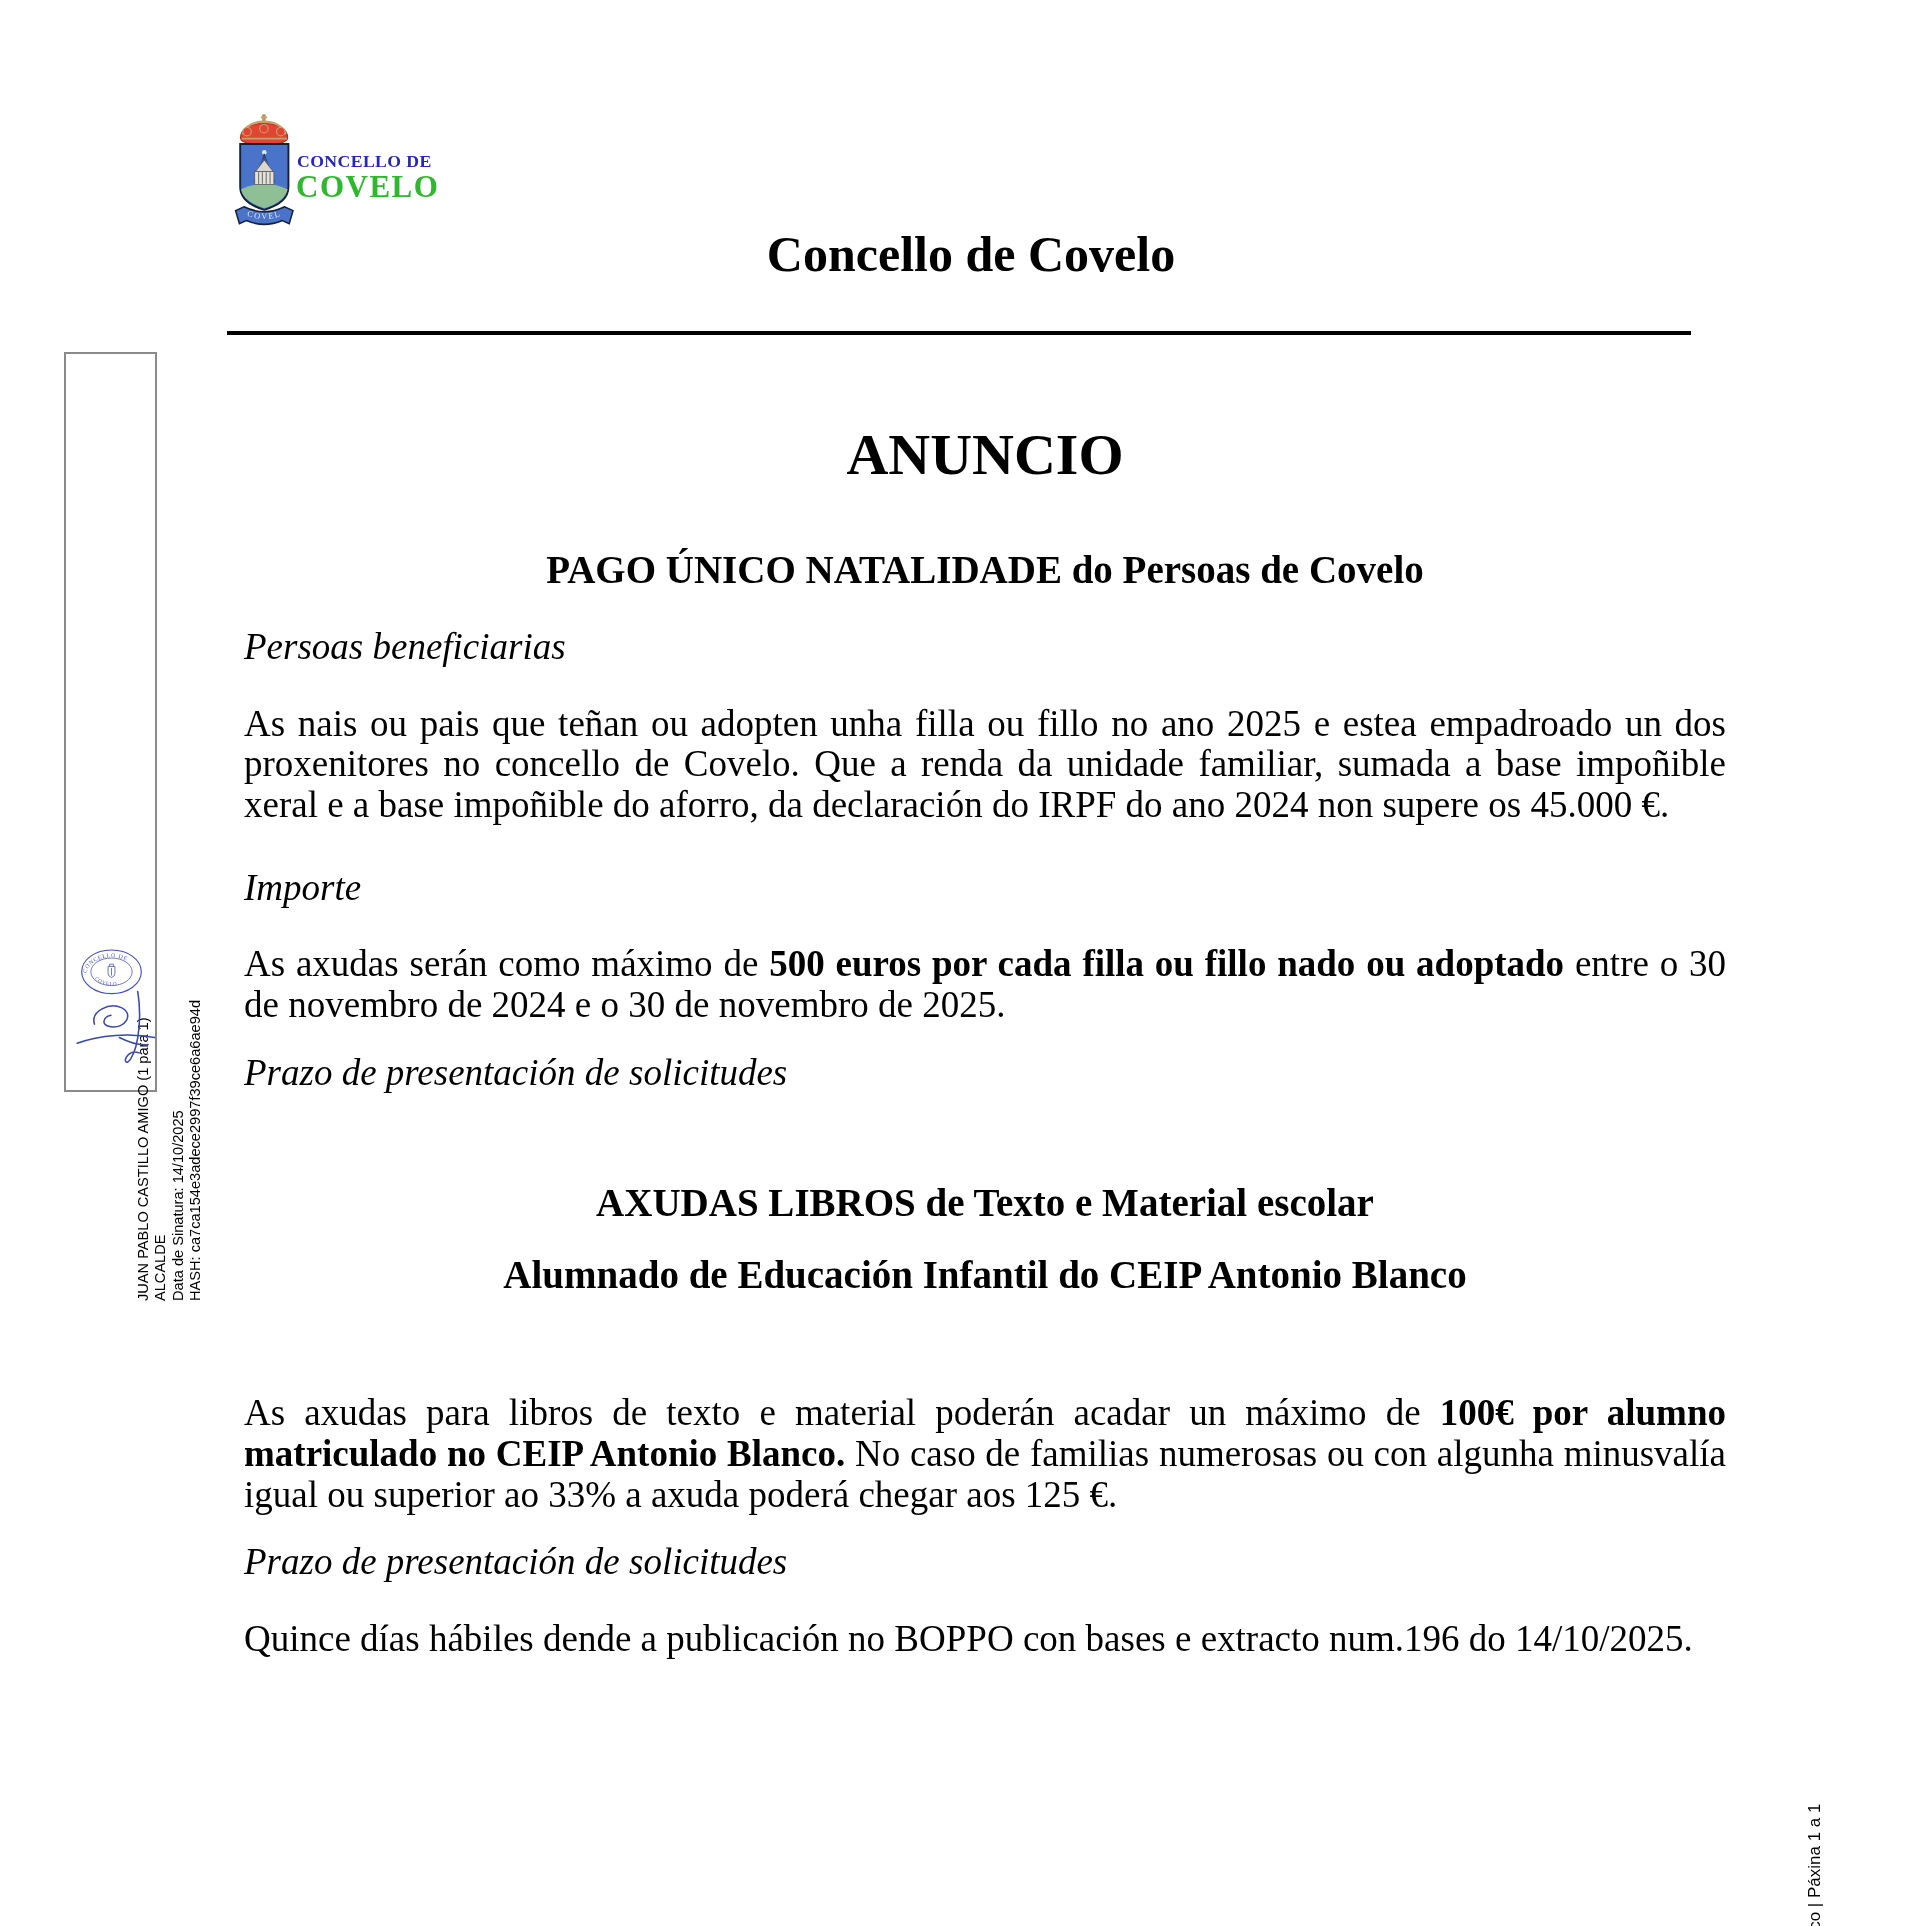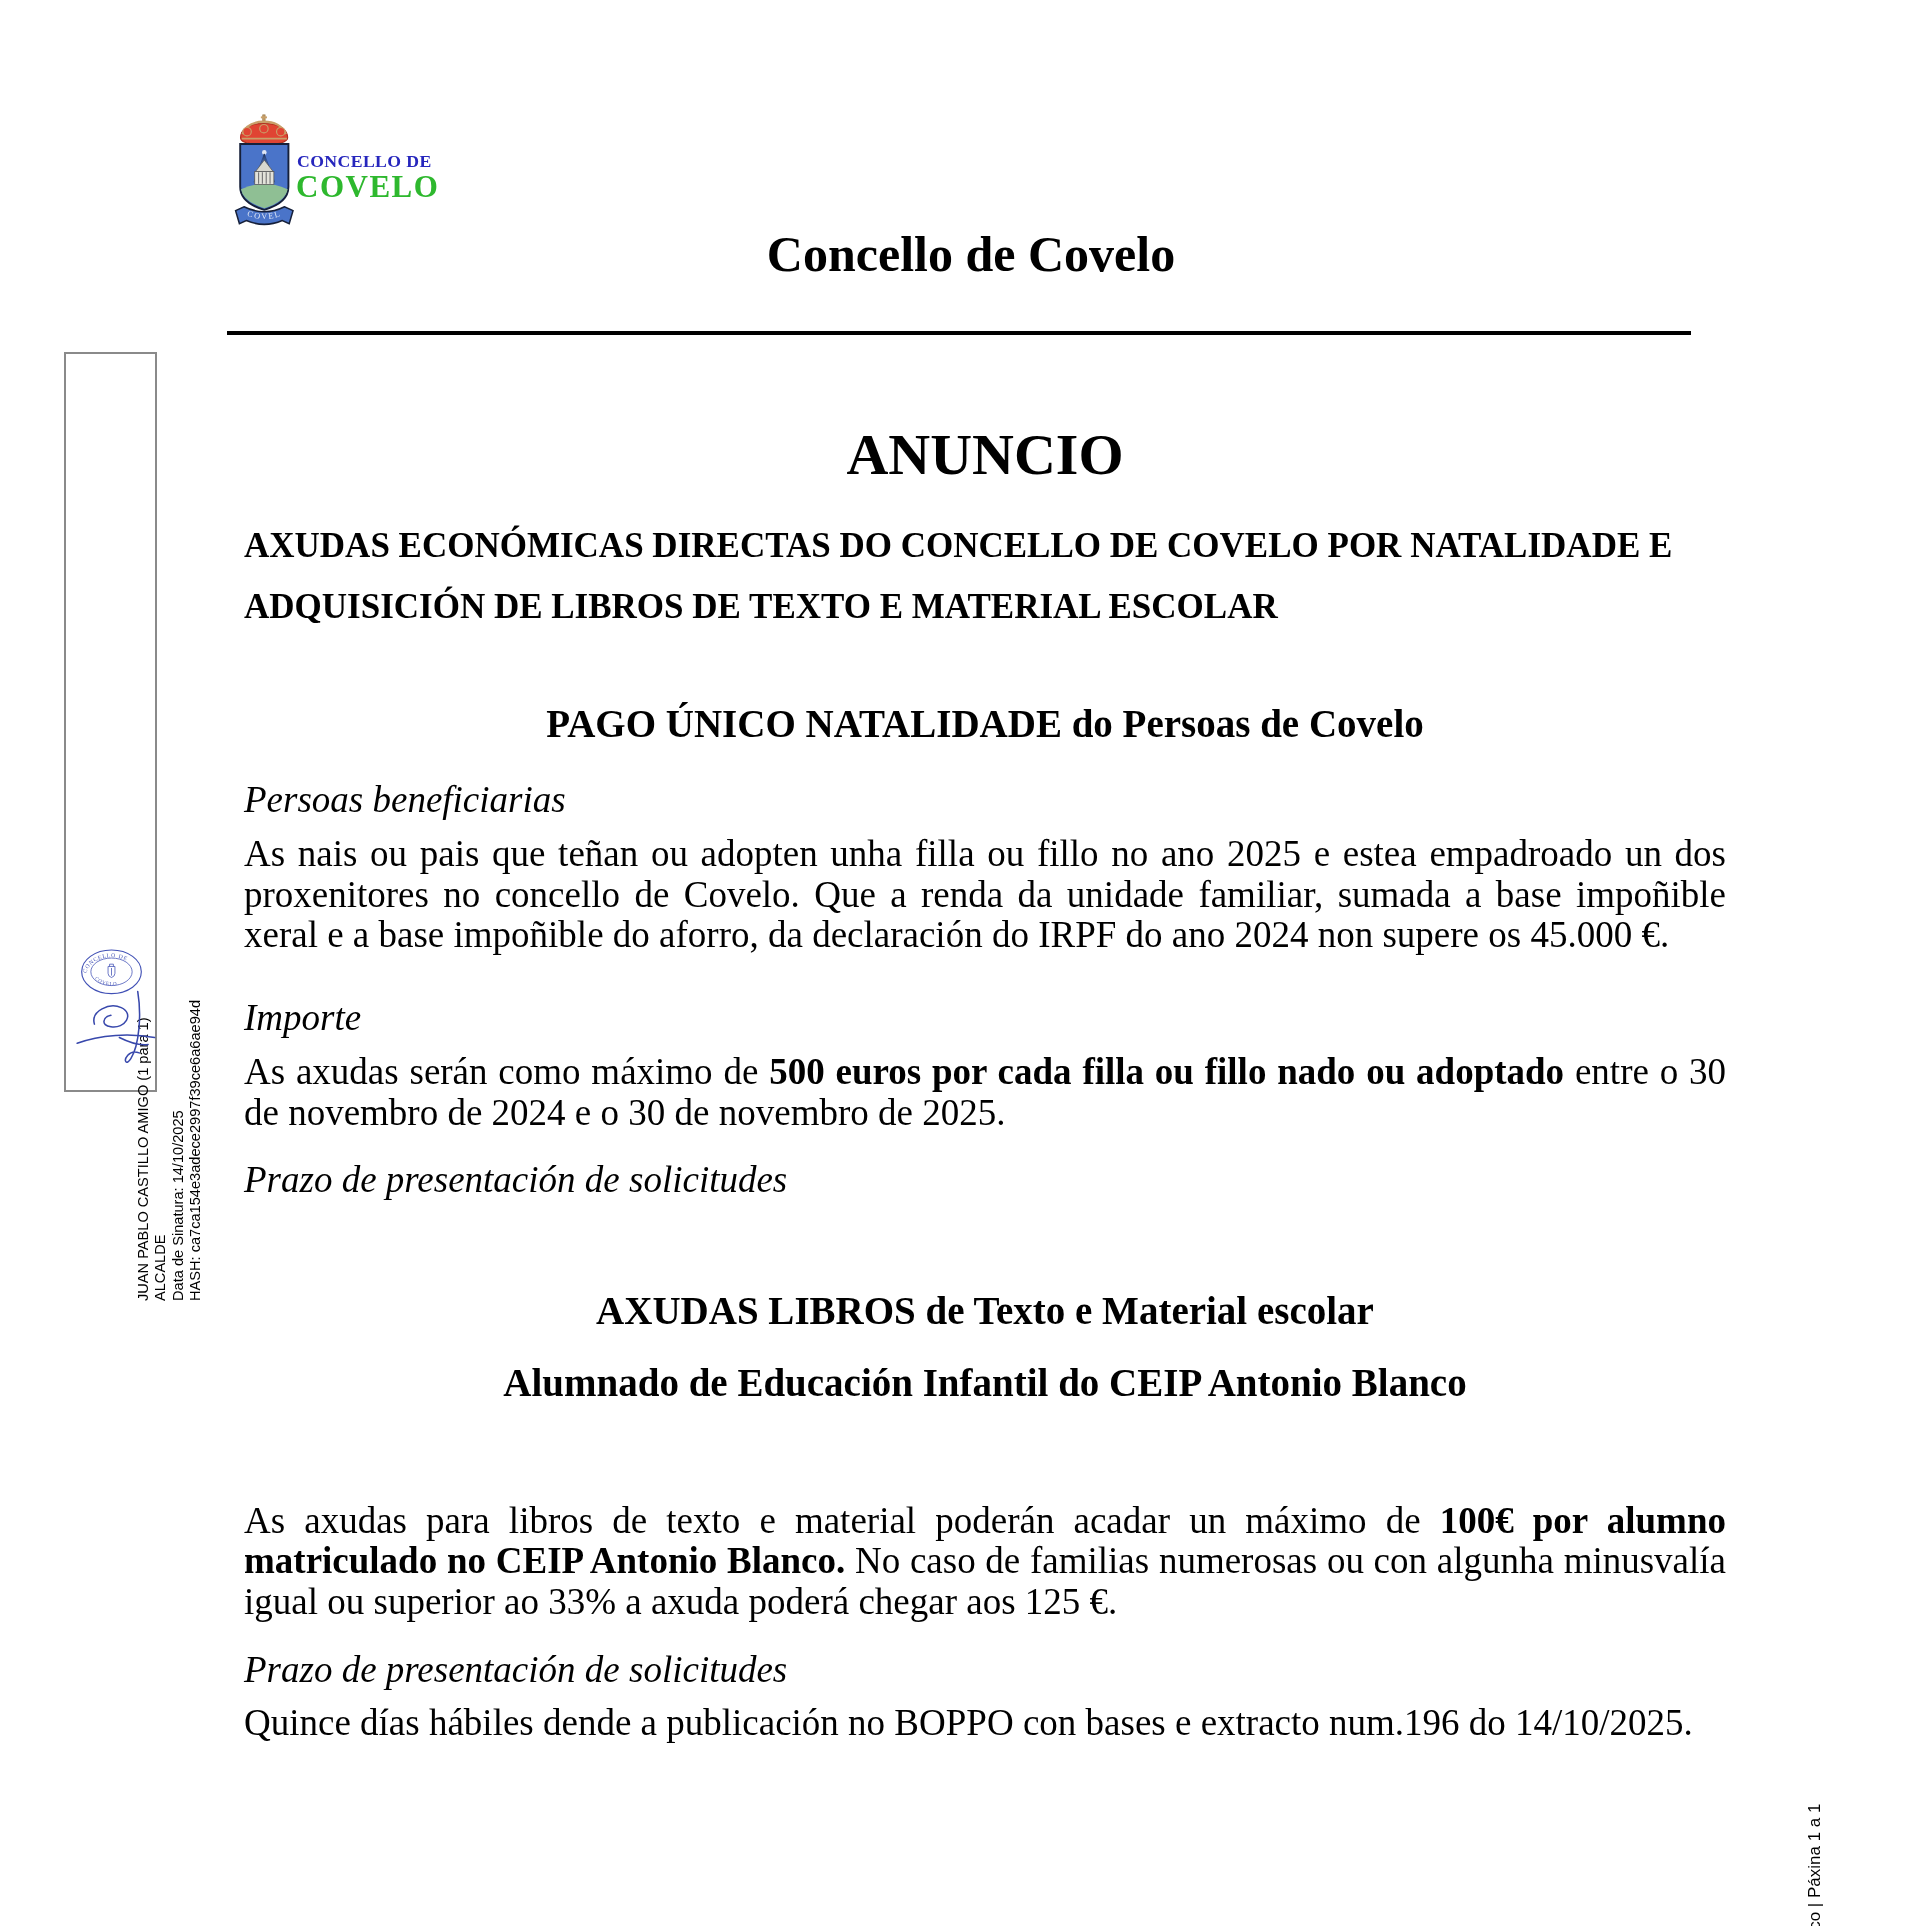--- a/index.html
+++ b/index.html
@@ -62,21 +62,21 @@
   }
   .doc-subtitle {
     margin: 31px 0 0 0; text-align: left;
     font-weight: bold; font-size: 35px; line-height: 1.75;
   }
   .sec-heading {
     margin-top: 65px; text-align: center; font-weight: bold; font-size: 39px; line-height: 1.1;
   }
   .sec-heading2 { margin-top: 29px; }
   .sub-heading { margin-top: 35px; font-style: italic; }
-  .para { margin-top: 13px; text-align: justify; }
+  .para { margin-top: 36px; text-align: justify; }
   .mt70  { margin-top: 27px; }
   .mt110 { margin-top: 42px; }
   .mt230 { margin-top: 89px; }
   .mt250 { margin-top: 96px; }
 
   
   .margin-note {
     position: absolute; left: 1312px; top: 1980px; width: 963px; height: 65px;
     transform: rotate(-90deg);
     font-family: "Liberation Sans", sans-serif;
@@ -173,21 +173,20 @@
     <g fill="none" stroke="#3848ac" stroke-width="4" stroke-linecap="round">
       <path d="M 55,115 C 45,80 95,58 125,72 C 160,88 135,128 98,122 C 70,118 78,96 98,92"></path>
       <path d="M 10,165 C 70,142 150,138 212,150"></path>
       <path d="M 120,150 C 140,160 170,172 195,168"></path>
       <path d="M 168,30 C 178,90 172,170 150,205 C 138,224 130,210 142,196 C 150,187 162,186 172,190"></path>
     </g>
   </svg>
 
   <div class="content">
     <div class="doc-title">ANUNCIO</div>
-    <div class="doc-subtitle">AXUDAS ECONÓMICAS DIRECTAS DO CONCELLO DE COVELO POR NATALIDADE E ADQUISICIÓN DE LIBROS DE TEXTO E MATERIAL ESCOLAR</div>
 
     <div class="sec-heading">PAGO ÚNICO NATALIDADE do Persoas de Covelo</div>
     <div class="sub-heading">Persoas beneficiarias</div>
     <div class="para">As nais ou pais que teñan ou adopten unha filla ou fillo no ano 2025 e estea empadroado un dos proxenitores no concello de Covelo. Que a renda da unidade familiar, sumada a base impoñible xeral e a base impoñible do aforro, da declaración do IRPF do ano 2024 non supere os 45.000 €.</div>
     <div class="sub-heading mt110">Importe</div>
     <div class="para"><span>As axudas serán como máximo de </span><span style="font-weight: bold;">500 euros por cada filla ou fillo nado ou adoptado</span><span> entre o 30 de novembro de 2024 e o 30 de novembro de 2025.</span></div>
     <div class="sub-heading mt70">Prazo de presentación de solicitudes</div>
 
     <div class="sec-heading mt230">AXUDAS LIBROS de Texto e Material escolar</div>
     <div class="sec-heading sec-heading2">Alumnado de Educación Infantil do CEIP Antonio Blanco</div>

